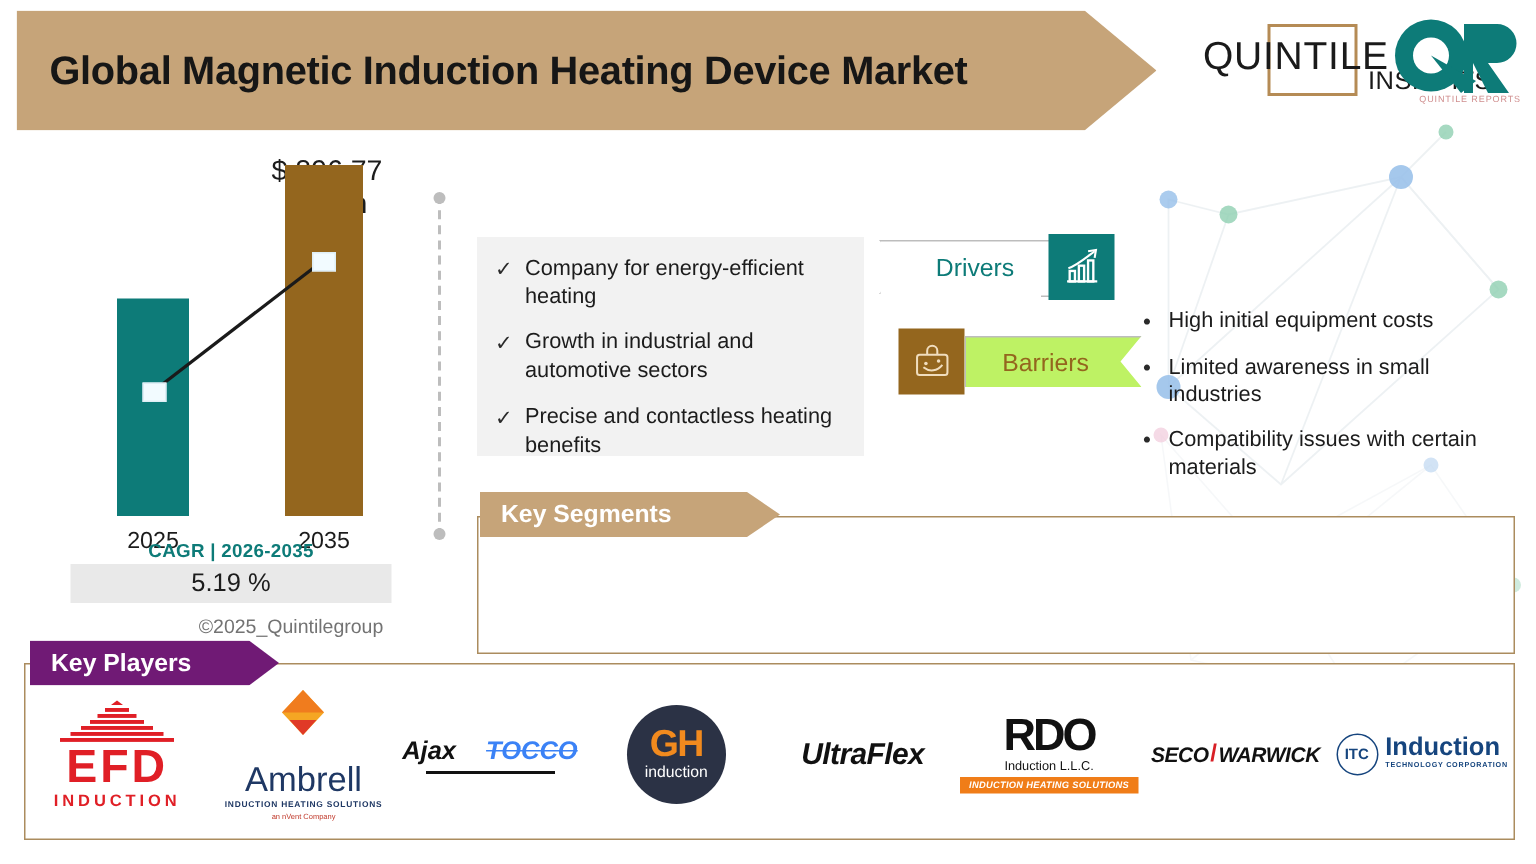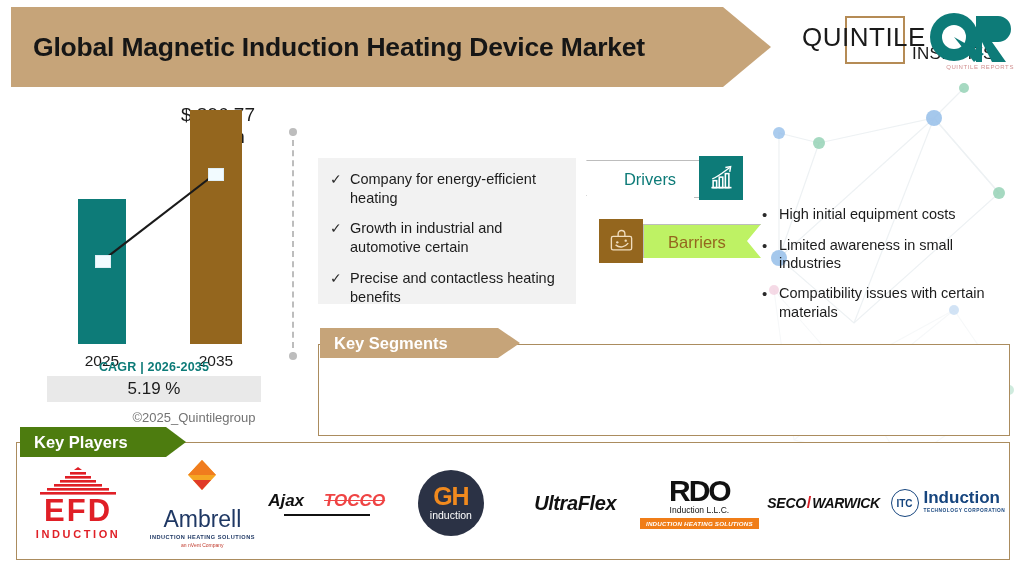--- a/index.html
+++ b/index.html
@@ -116,21 +116,21 @@
     display:flex;align-items:center;
   }
   .seg-cell{flex:1;text-align:center;font-size:14.5px;color:#1c1c1c;}
 
   
   .players-panel{
     position:absolute;left:16px;top:442px;width:994px;height:118px;
     background:#fff;border:1.5px solid #ab8c5e;box-sizing:border-box;
   }
   .players-tag{
-    position:absolute;left:20px;top:427px;width:166px;height:30px;background:#4d7c0f;
+    position:absolute;left:20px;top:427px;width:166px;height:30px;background:#701a75;
     clip-path:polygon(0 0, 146px 0, 166px 15px, 146px 30px, 0 30px);
     display:flex;align-items:center;
   }
   .players-tag span{color:#fff;font-size:16.5px;font-weight:bold;padding-left:14px;}
   .players-row{
     position:absolute;left:16px;top:462px;width:994px;height:82px;
     display:flex;align-items:center;
   }
   .player{flex:1;display:flex;align-items:center;justify-content:center;height:82px;}
 
@@ -140,21 +140,21 @@
   .efd-sub{color:#e01f26;font-size:11px;font-weight:bold;letter-spacing:2.6px;margin-top:2px;}
 
   .ambrell{display:flex;flex-direction:column;align-items:center;}
   .ambrell-name{color:#1f3864;font-size:23px;line-height:1;margin-top:16px;}
   .ambrell-sub{color:#1f3864;font-size:5.6px;font-weight:bold;letter-spacing:.5px;margin-top:3px;}
   .ambrell-sub2{color:#c0392b;font-size:5px;margin-top:2px;}
 
   .ajax{display:flex;flex-direction:column;align-items:center;}
   .ajax-row{display:flex;align-items:baseline;}
   .ajax-a{color:#111;font-size:17px;font-weight:bold;font-style:italic;}
-  .ajax-t{color:#ef4444;font-size:17px;font-weight:bold;font-style:italic;margin-left:20px;text-decoration:line-through;}
+  .ajax-t{color:#3b82f6;font-size:17px;font-weight:bold;font-style:italic;margin-left:20px;text-decoration:line-through;}
   .ajax-bar{width:86px;height:2px;background:#111;margin-top:3px;}
 
   .gh{width:66px;height:66px;border-radius:50%;background:#2b3245;display:flex;flex-direction:column;align-items:center;justify-content:center;}
   .gh-name{color:#f18a1e;font-size:25px;font-weight:bold;line-height:.9;letter-spacing:-1px;}
   .gh-sub{color:#fff;font-size:10.5px;margin-top:2px;}
 
   .ultraflex{color:#111;font-size:20px;font-weight:bold;font-style:italic;letter-spacing:-.4px;}
 
   .rdo{display:flex;flex-direction:column;align-items:center;}
   .rdo-name{color:#111;font-size:30px;font-weight:bold;letter-spacing:-2px;line-height:.9;}
@@ -251,21 +251,21 @@
   <div class="divider"></div>
   <div class="divider-dot dot-bottom"></div>
 
   <div class="drivers-box">
     <div class="d-item">
       <div class="d-check">✓</div>
       <div class="d-text">Company for energy-efficient heating</div>
     </div>
     <div class="d-item">
       <div class="d-check">✓</div>
-      <div class="d-text">Growth in industrial and automotive certain</div>
+      <div class="d-text">Growth in industrial and automotive sectors</div>
     </div>
     <div class="d-item">
       <div class="d-check">✓</div>
       <div class="d-text">Precise and contactless heating benefits</div>
     </div>
   </div>
 
   <div class="drivers-ribbon-ext"></div>
   <div class="drivers-ribbon">
     <span class="drivers-text">Drivers</span>

